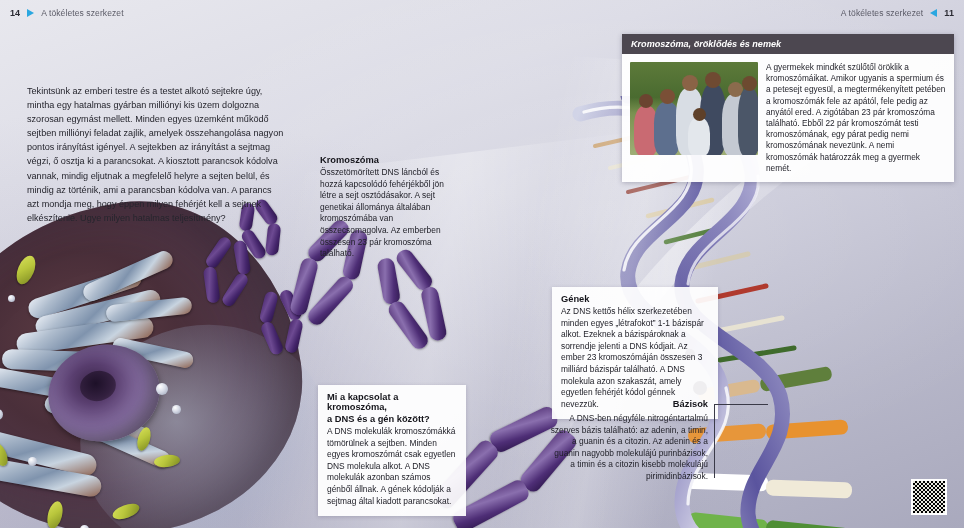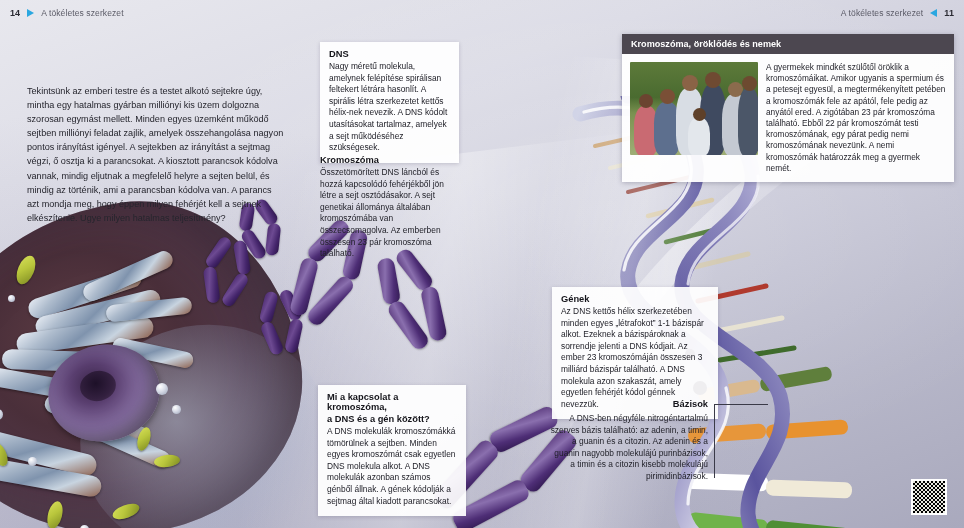--- a/index.html
+++ b/index.html
@@ -152,20 +152,21 @@
   
   #panel-krom {
     position:absolute; left: 622px; top: 34px; width: 332px;
     background: rgba(255,255,255,0.94);
     box-shadow: 0 1px 5px rgba(50,45,75,0.3);
   }
   #panel-krom .bar {
     background: #4c4750; color: #ffffff;
     font-size: 9.1px; font-weight: bold;
     padding: 5px 9px;
+    font-style: italic;
   }
   #panel-krom .body { display:flex; gap: 8px; padding: 8px; }
   #panel-krom .photo {
     width: 128px; height: 93px; flex: 0 0 auto;
     border-radius: 1px; position: relative; overflow: hidden;
     background: linear-gradient(180deg,#5d7a3a 0%, #4a6b30 38%, #7a9150 55%, #9fae76 100%);
   }
   .ph-person { position:absolute; border-radius: 40% 40% 30% 30%; }
   .ph-head { position:absolute; border-radius: 50%; }
   #panel-krom .ptext { font-size: 8.3px; line-height: 11.2px; color: #1d1d25; }
@@ -331,24 +332,20 @@
   </div>
 
   <div class="runhead right">
     <span>A tökéletes szerkezet</span>
     <span class="tri l"></span>
     <span class="folio">11</span>
   </div>
 
   <p class="intro">Tekintsünk az emberi testre és a testet alkotó sejtekre úgy, mintha egy hatalmas gyárban milliónyi kis üzem dolgozna szorosan egymást mellett. Minden egyes üzemként működő sejtben milliónyi feladat zajlik, amelyek összehangolása nagyon pontos irányítást igényel. A sejtekben az irányítást a sejtmag végzi, ő osztja ki a parancsokat. A kiosztott parancsok kódolva vannak, mindig eljutnak a megfelelő helyre a sejten belül, és mindig az történik, ami a parancsban kódolva van. A parancs azt mondja meg, hogy éppen milyen fehérjét kell a sejtnek elkészítenie. Ugye milyen hatalmas teljesítmény?</p>
 
-  <div class="card" id="card-dns">
-    <h3>DNS</h3>
-    <p>Nagy méretű molekula, amelynek felépítése spirálisan feltekert létrára hasonlít. A spirális létra szerkezetet kettős hélix-nek nevezik. A DNS kódolt utasításokat tartalmaz, amelyek a sejt működéséhez szükségesek.</p>
-  </div>
 
   <div class="card" id="card-krom">
     <h3>Kromoszóma</h3>
     <p>Összetömörített DNS láncból és hozzá kapcsolódó fehérjékből jön létre a sejt osztódásakor. A sejt genetikai állománya általában kromoszómába van összecsomagolva. Az emberben összesen 23 pár kromoszóma található.</p>
   </div>
 
   <div class="card" id="card-gen">
     <h3>Gének</h3>
     <p>Az DNS kettős hélix szerkezetében minden egyes „létrafokot” 1-1 bázispár alkot. Ezeknek a bázispároknak a sorrendje jelenti a DNS kódjait. Az ember 23 kromoszómáján összesen 3 milliárd bázispár található. A DNS molekula azon szakaszát, amely egyetlen fehérjét kódol génnek nevezzük.</p>
   </div>

